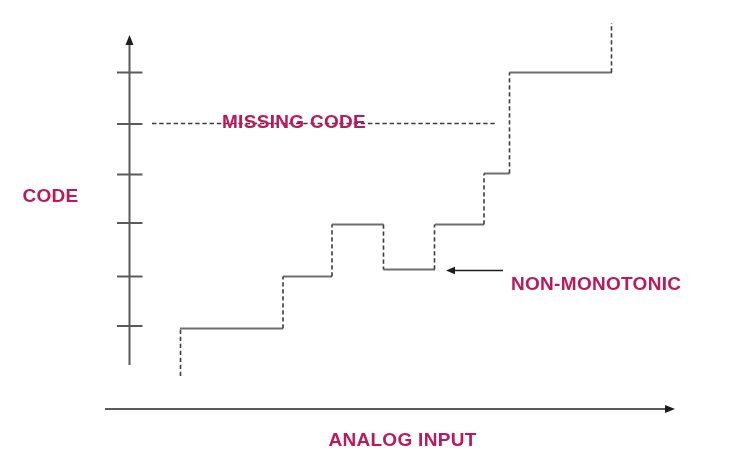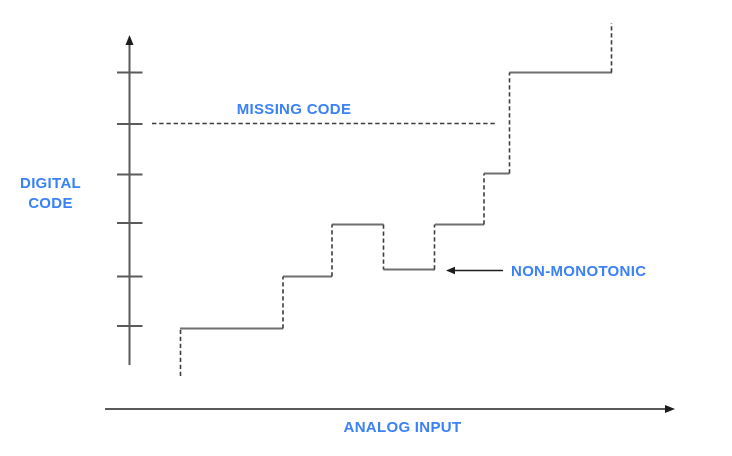--- a/index.html
+++ b/index.html
@@ -15,25 +15,26 @@
     overflow: hidden;
   }
   .figure-canvas svg {
     position: absolute;
     left: 0; top: 0;
     width: 732px; height: 456px;
   }
   .fig-label {
     position: absolute;
     font-weight: bold;
-    font-size: 15px;
+    font-size: 19px;
     letter-spacing: 0.3px;
-    color: #3b82f6;
+    color: #be185d;
     white-space: nowrap;
     line-height: 17px;
+    margin-top: 13px;
   }
   .y-axis-label {
     left: 0px;
     top: 173px;
     width: 101px;
     text-align: center;
     line-height: 20.3px;
   }
   .missing-code-label {
     left: 214px;
@@ -82,21 +83,20 @@
       <line x1="383.5" y1="224.5" x2="383.5" y2="269.5" stroke="#3d3d3d" stroke-width="1.6" stroke-dasharray="4.2 2.8"></line>
       <line x1="434.5" y1="269.5" x2="434.5" y2="224.5" stroke="#3d3d3d" stroke-width="1.6" stroke-dasharray="4.2 2.8"></line>
       <line x1="484" y1="224.5" x2="484" y2="173.5" stroke="#3d3d3d" stroke-width="1.6" stroke-dasharray="4.2 2.8"></line>
       <line x1="509.5" y1="173.5" x2="509.5" y2="72.5" stroke="#3d3d3d" stroke-width="1.6" stroke-dasharray="4.2 2.8"></line>
       <line x1="611.5" y1="72.5" x2="611.5" y2="23" stroke="#3d3d3d" stroke-width="1.6" stroke-dasharray="4.2 2.8"></line>
       <line x1="451" y1="270.5" x2="503" y2="270.5" stroke="#1c1c1c" stroke-width="1.6"></line>
       <polygon points="446,270.5 455,266.7 455,274.3" fill="#1c1c1c"></polygon>
     </svg>
 
   <div class="fig-label y-axis-label">
-    <div>DIGITAL</div>
     <div>CODE</div>
   </div>
 
   <div class="fig-label missing-code-label">MISSING CODE</div>
 
   <div class="fig-label non-monotonic-label">NON-MONOTONIC</div>
 
   <div class="fig-label x-axis-label">ANALOG INPUT</div>
 
 </div>

